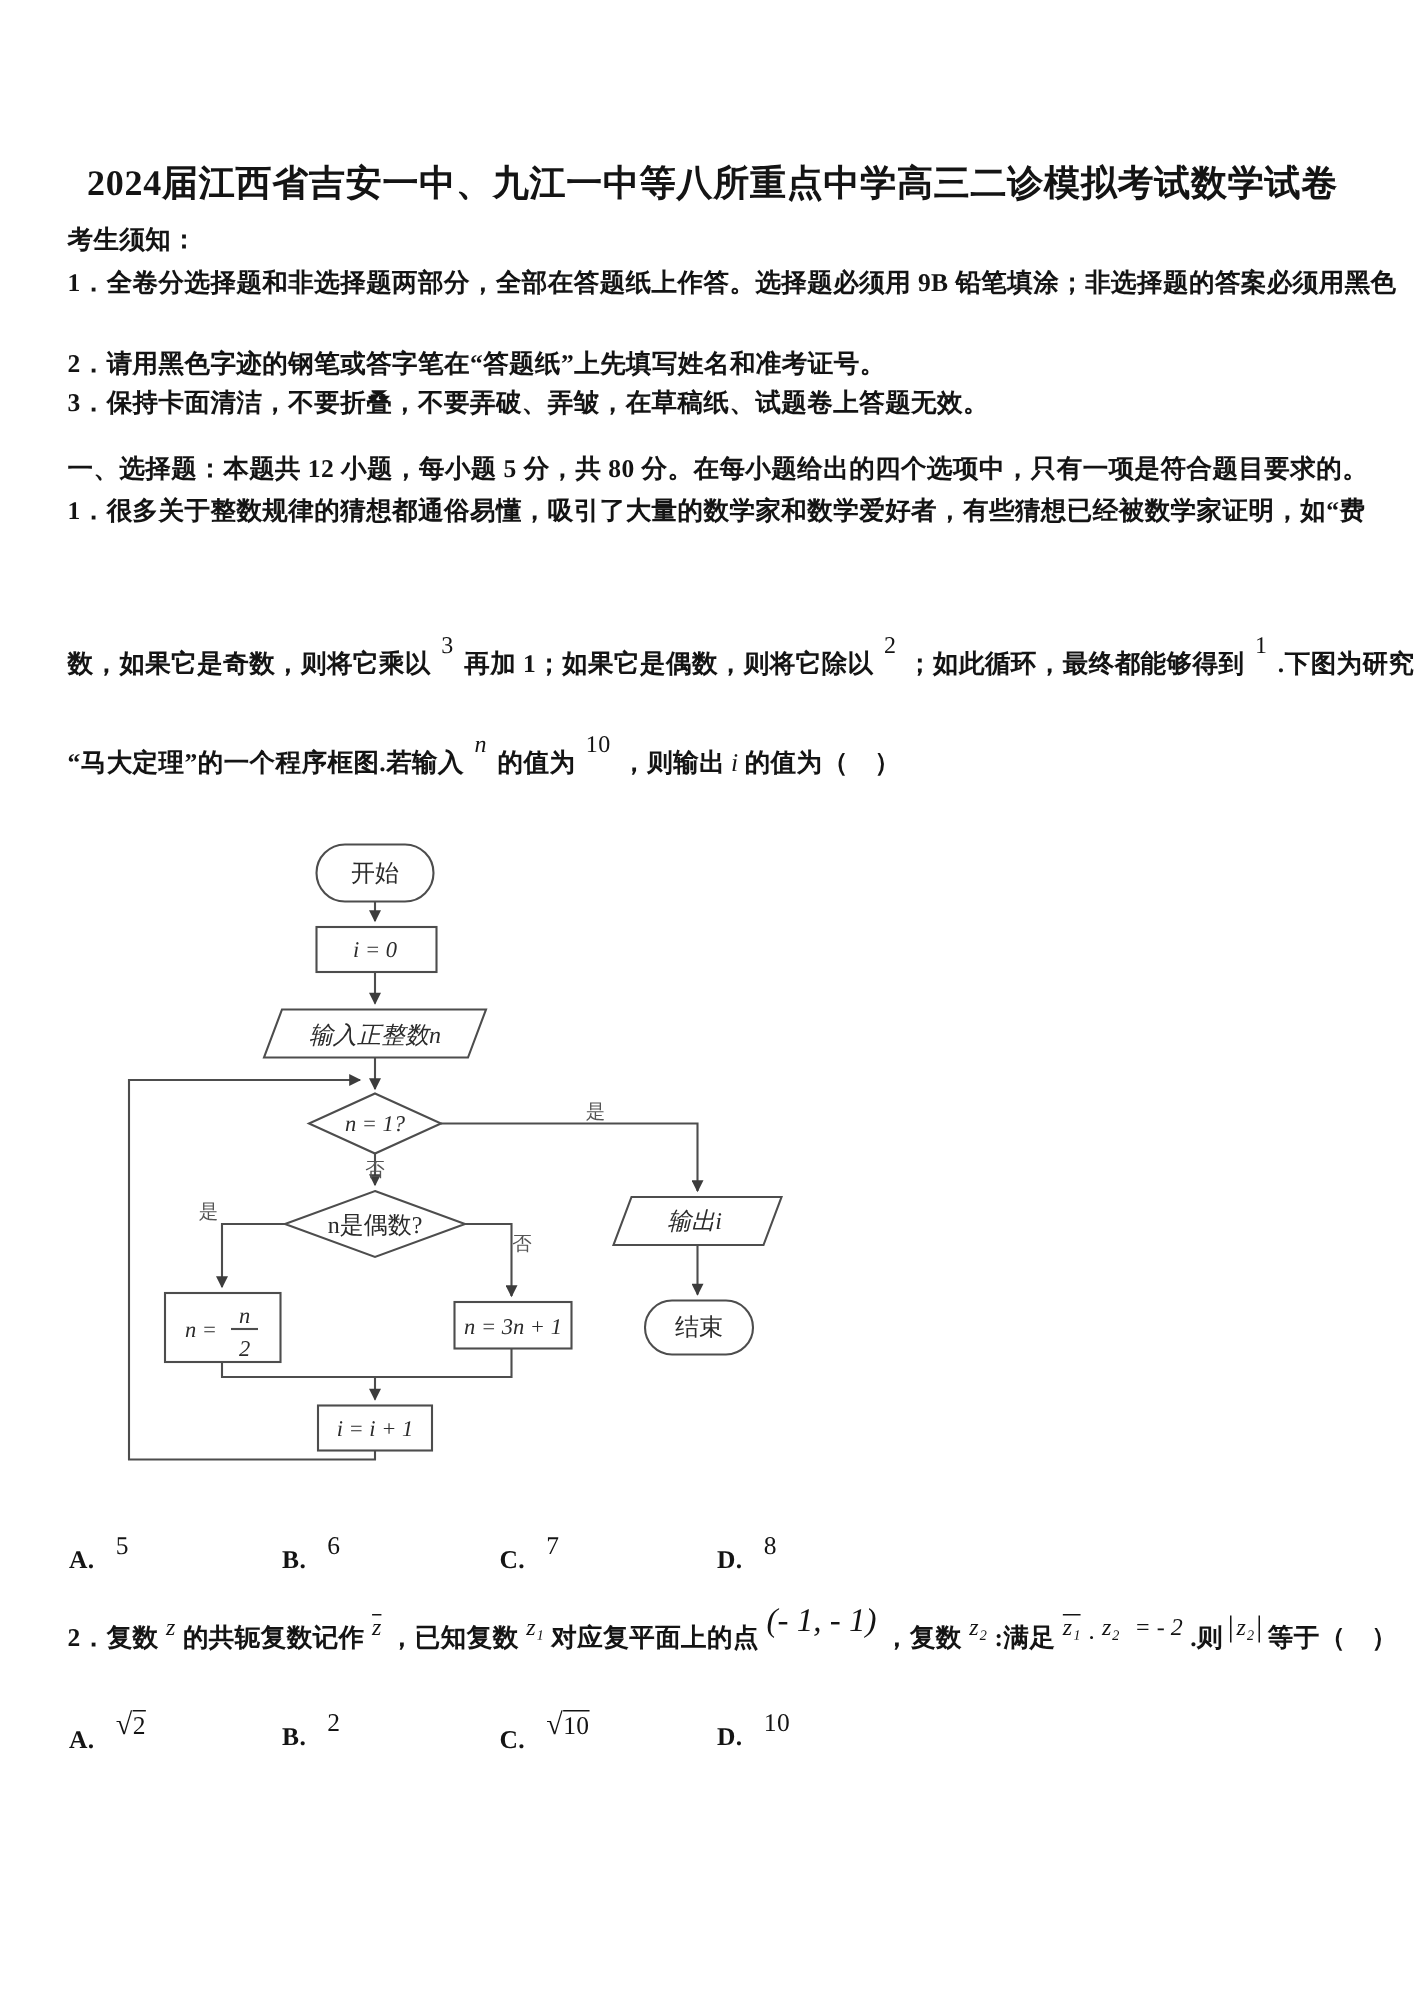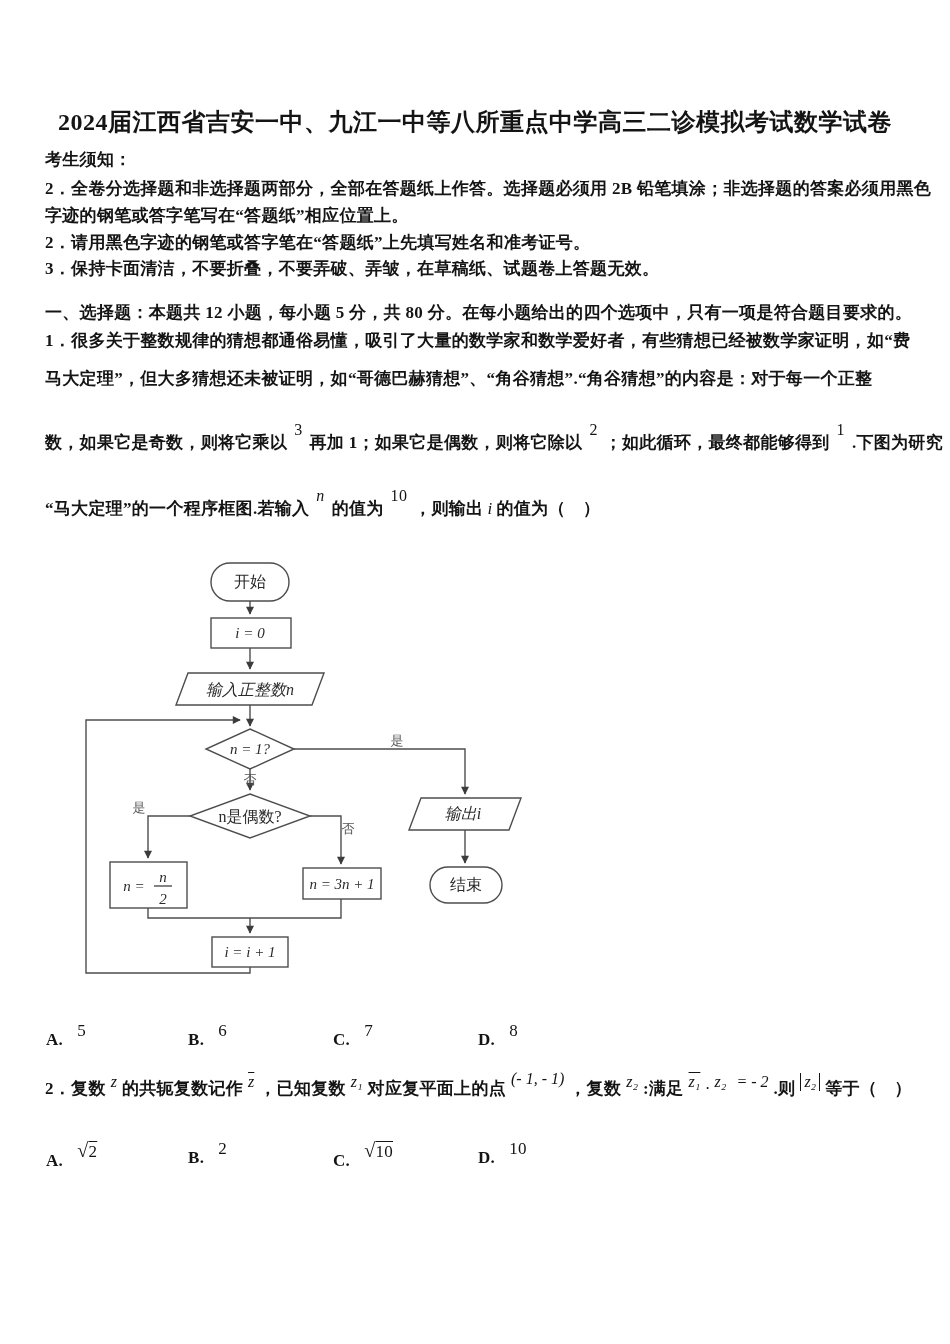--- a/index.html
+++ b/index.html
@@ -13,21 +13,21 @@
   }
   .line {
     position:absolute; left:45px; white-space:nowrap;
     font-size:17px; font-weight:600; letter-spacing:0.3px;
   }
   .sup { position:relative; top:-13px; font-weight:400; font-style:italic; font-size:16px; margin:0 7px; }
   .sup.upright { font-style:normal; }
   .ivar { font-style:italic; font-weight:400; margin:0 4px; }
   .mth { font-weight:400; font-style:italic; letter-spacing:0; }
   .r1 { position:relative; top:-7px; margin:0 5px; font-size:16px; display:inline-block; }
-  .r2 { position:relative; top:-10px; margin:0 5px; font-size:16px; display:inline-block; }
+  .r2 { position:relative; top:-10px; margin:0 5px; font-size:22px; display:inline-block; }
   .ovl { text-decoration:overline; }
   .mabs { border-left:1.2px solid #141414; border-right:1.2px solid #141414; padding:0 3px; }
   .opt { position:absolute; top:16px; font-weight:700; font-size:17px; white-space:nowrap;font-family:Liberation Serif, serif; }
   .opt .val { position:relative; top:-9px; margin-left:14px; font-weight:400; font-size:17px; }
   .sqrt-sign { font-size:20px; font-weight:400; }
   .radicand { text-decoration:overline; font-weight:400; }
   .flowchart { position:absolute; left:60px; top:540px; }
   .flowchart .shape { fill:#ffffff; stroke:#4d4d4d; stroke-width:1.4; }
   .flowchart .edge { fill:none; stroke:#4d4d4d; stroke-width:1.4; }
   .flowchart text { fill:#2b2b2b; font-family:"Liberation Serif","DejaVu Serif",serif; }
@@ -36,29 +36,27 @@
   .flowchart .math { font-size:15px; font-style:italic; }
 </style>
 </head>
 <body>
 
 <div class="page">
 
   <h1 class="title">2024届江西省吉安一中、九江一中等八所重点中学高三二诊模拟考试数学试卷</h1>
 
   <div class="line" style="top:148px">考生须知：</div>
-  <div class="line" style="top:177px">2．全卷分选择题和非选择题两部分，全部在答题纸上作答。选择题必须用 2B 铅笔填涂；非选择题的答案必须用黑色</div>
-  <div class="line" style="top:204px">字迹的钢笔或答字笔写在“答题纸”相应位置上。</div>
+  <div class="line" style="top:177px">1．全卷分选择题和非选择题两部分，全部在答题纸上作答。选择题必须用 9B 铅笔填涂；非选择题的答案必须用黑色</div>
   <div class="line" style="top:231px">2．请用黑色字迹的钢笔或答字笔在“答题纸”上先填写姓名和准考证号。</div>
   <div class="line" style="top:257px">3．保持卡面清洁，不要折叠，不要弄破、弄皱，在草稿纸、试题卷上答题无效。</div>
 
   <div class="line" style="top:301px">一、选择题：本题共 12 小题，每小题 5 分，共 80 分。在每小题给出的四个选项中，只有一项是符合题目要求的。</div>
 
   <div class="line" style="top:329px">1．很多关于整数规律的猜想都通俗易懂，吸引了大量的数学家和数学爱好者，有些猜想已经被数学家证明，如“费</div>
-  <div class="line" style="top:367px">马大定理”，但大多猜想还未被证明，如“哥德巴赫猜想”、“角谷猜想”.“角谷猜想”的内容是：对于每一个正整</div>
 
   <div class="line" style="top:431px"><span>数，如果它是奇数，则将它乘以</span><span class="sup upright">3</span><span>再加 1；如果它是偶数，则将它除以</span><span class="sup upright">2</span><span>；如此循环，最终都能够得到</span><span class="sup upright">1</span><span>.下图为研究</span></div>
 
   <div class="line" style="top:497px"><span>“马大定理”的一个程序框图.若输入</span><span class="sup">n</span><span>的值为</span><span class="sup upright">10</span><span>，则输出</span><span class="ivar">i</span><span>的值为（　）</span></div>
 
   <svg class="flowchart" width="560" height="460" viewBox="0 0 560 460" xmlns="http://www.w3.org/2000/svg">
     <defs>
       <marker id="arrow" viewBox="0 0 10 10" refX="9" refY="5" markerWidth="9" markerHeight="8" orient="auto-start-reverse" markerUnits="userSpaceOnUse">
         <path d="M0,0 L10,5 L0,10 z" fill="#3c3c3c"></path>
       </marker>

